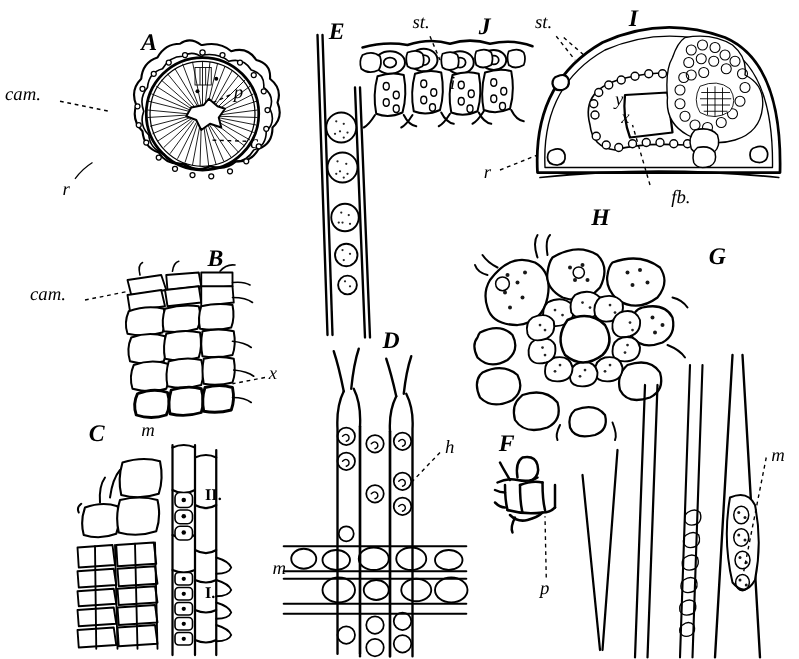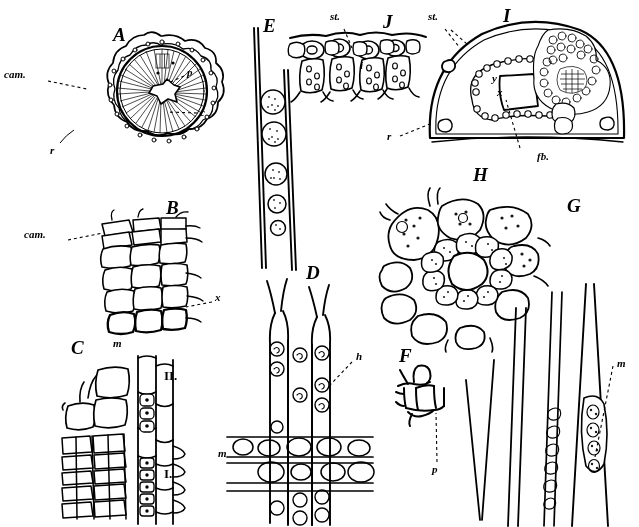--- a/index.html
+++ b/index.html
@@ -3,21 +3,21 @@
 <meta charset="utf-8">
 <style>
   html,body{margin:0;padding:0;background:#fff;}
   body{width:639px;height:527px;overflow:hidden;
        font-family:"Liberation Serif",serif;color:#111;}
   #plate{position:relative;width:639px;height:527px;background:#fff;}
   svg.fig{position:absolute;overflow:visible;}
   .lbl{position:absolute;font-family:"Liberation Serif",serif;font-style:italic;
        color:#000;white-space:nowrap;line-height:1;}
   .fig-letter{font-weight:700;font-size:19px;}
-  .part-lbl{font-weight:700;font-size:11px;}
+  .part-lbl{font-weight:400;font-size:15px;}
   .rom{font-style:normal;font-weight:700;font-size:13px;}
   .ink{fill:none;stroke:#000;stroke-linecap:round;stroke-linejoin:round;}
   .fillw{fill:#fff;stroke:#000;stroke-linejoin:round;}
   .solid{fill:#000;stroke:none;}
   .lead{stroke:#000;stroke-width:1;fill:none;}
   .dash{stroke:#000;stroke-width:1.1;fill:none;stroke-dasharray:3 3;}
   .hatch{stroke:#000;stroke-width:.7;fill:none;}
   .stip{fill:#000;stroke:none;}
 </style>
 </head>
@@ -260,21 +260,21 @@
     <g class="ink" stroke-width="1.5">
       <path d="M113 112 q10 3 12 8 q-2 5 -12 5"></path>
       <path d="M113 130 q10 3 12 8 q-2 5 -12 5"></path>
       <path d="M113 148 q10 3 12 8 q-2 5 -12 5"></path>
       <path d="M113 94 q10 3 12 8 q-2 5 -12 5"></path>
     </g>
   </svg>
 
   <span class="lbl fig-letter" style="left:71px;top:338px;">C</span>
   <span class="lbl part-lbl" style="left:113px;top:338px;">m</span>
-  <span class="lbl rom" style="left:164px;top:369px;text-align:right;">II.</span>
+  <span class="lbl rom" style="left:164px;top:389px;text-align:right;">II.</span>
   <span class="lbl rom" style="left:164px;top:467px;">I.</span>
 
   <svg class="fig" style="left:248px;top:22px;" width="60" height="250" viewBox="0 0 60 250">
 
     <g class="ink" stroke-width="1.9">
       <line x1="6" y1="6" x2="14" y2="246"></line>
       <line x1="10" y1="6" x2="18" y2="246"></line>
       <line x1="36" y1="48" x2="44" y2="248"></line>
       <line x1="40" y1="48" x2="48" y2="248"></line>
     </g>

